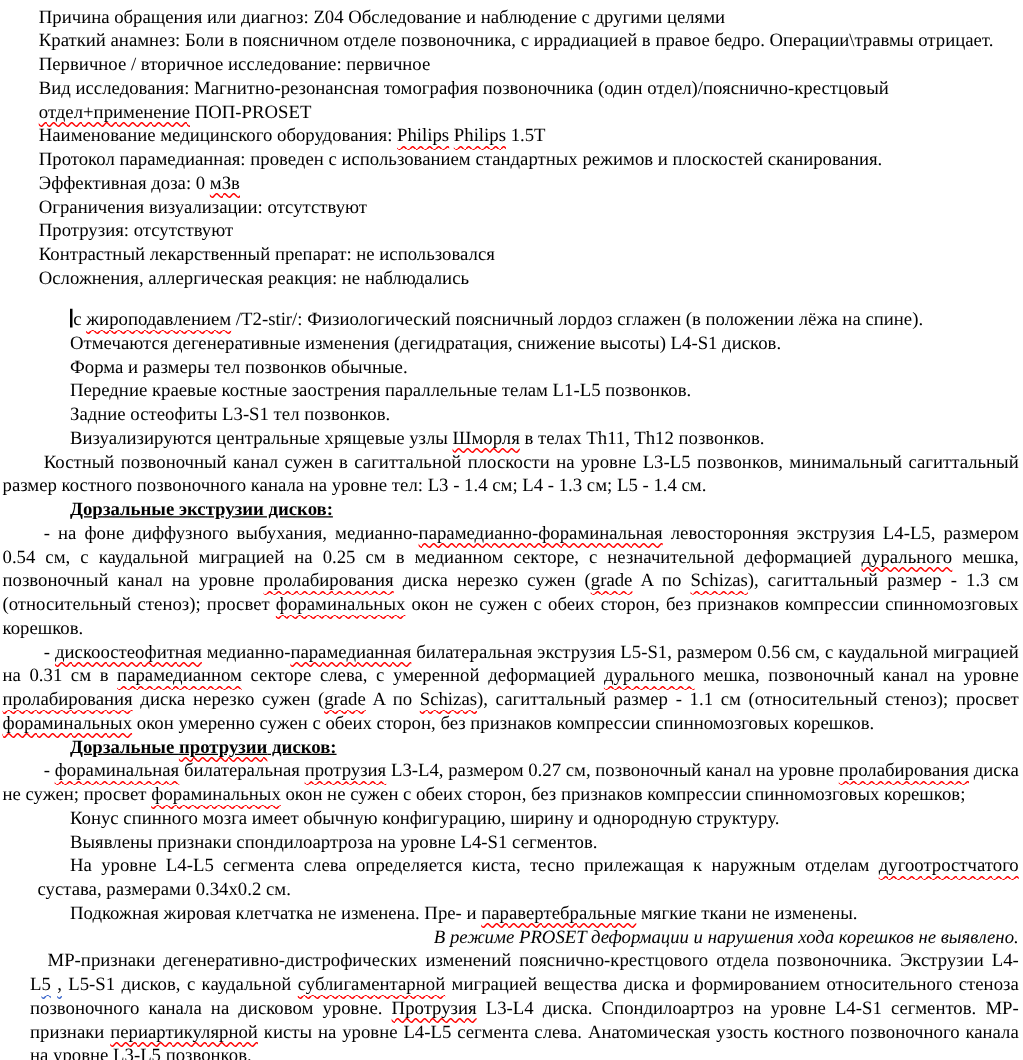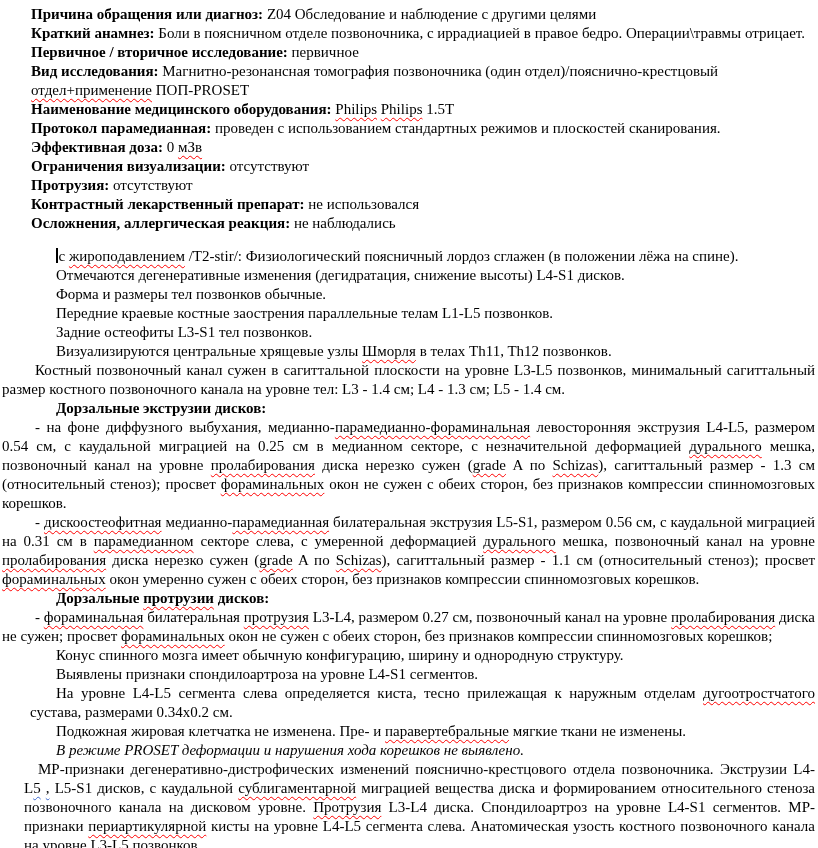--- a/index.html
+++ b/index.html
@@ -12,30 +12,30 @@
     background: #ffffff;
     overflow: hidden;
     font-family: "Liberation Serif", "DejaVu Serif", serif;
     font-size: 15px;
     color: #000000;
     padding-top: 5px;
   }
   
   .header-block { margin-left: 31px; margin-right: 3px; }
   .field-row { line-height: 19px; }
-  .field-label { font-weight: bold; }
+  .field-label { font-weight: normal; }
   
   .body-block { margin-top: 14px; margin-right: 3px; }
   .para { margin: 0; line-height: 19px; }
   .para.normal     { margin-left: 30px; text-indent: 26px; }
   .para.wide       { margin-left: 2px;  text-indent: 33px; }
   .para.conclusion { margin-left: 24px; text-indent: 14px; }
   .para.justify { text-align: justify; }
-  .para.bold { font-weight: bold; }
-  .para.italic { font-style: italic; }
+  .para.bold { font-weight: bold; text-decoration: underline; }
+  .para.italic { font-style: italic; text-align: right; }
   
   .spell {
     text-decoration: underline;
     text-decoration-style: wavy;
     text-decoration-color: #ff0000;
     text-decoration-thickness: 1px;
     text-underline-offset: 3px;
   }
   .grammar {
     text-decoration: underline;

